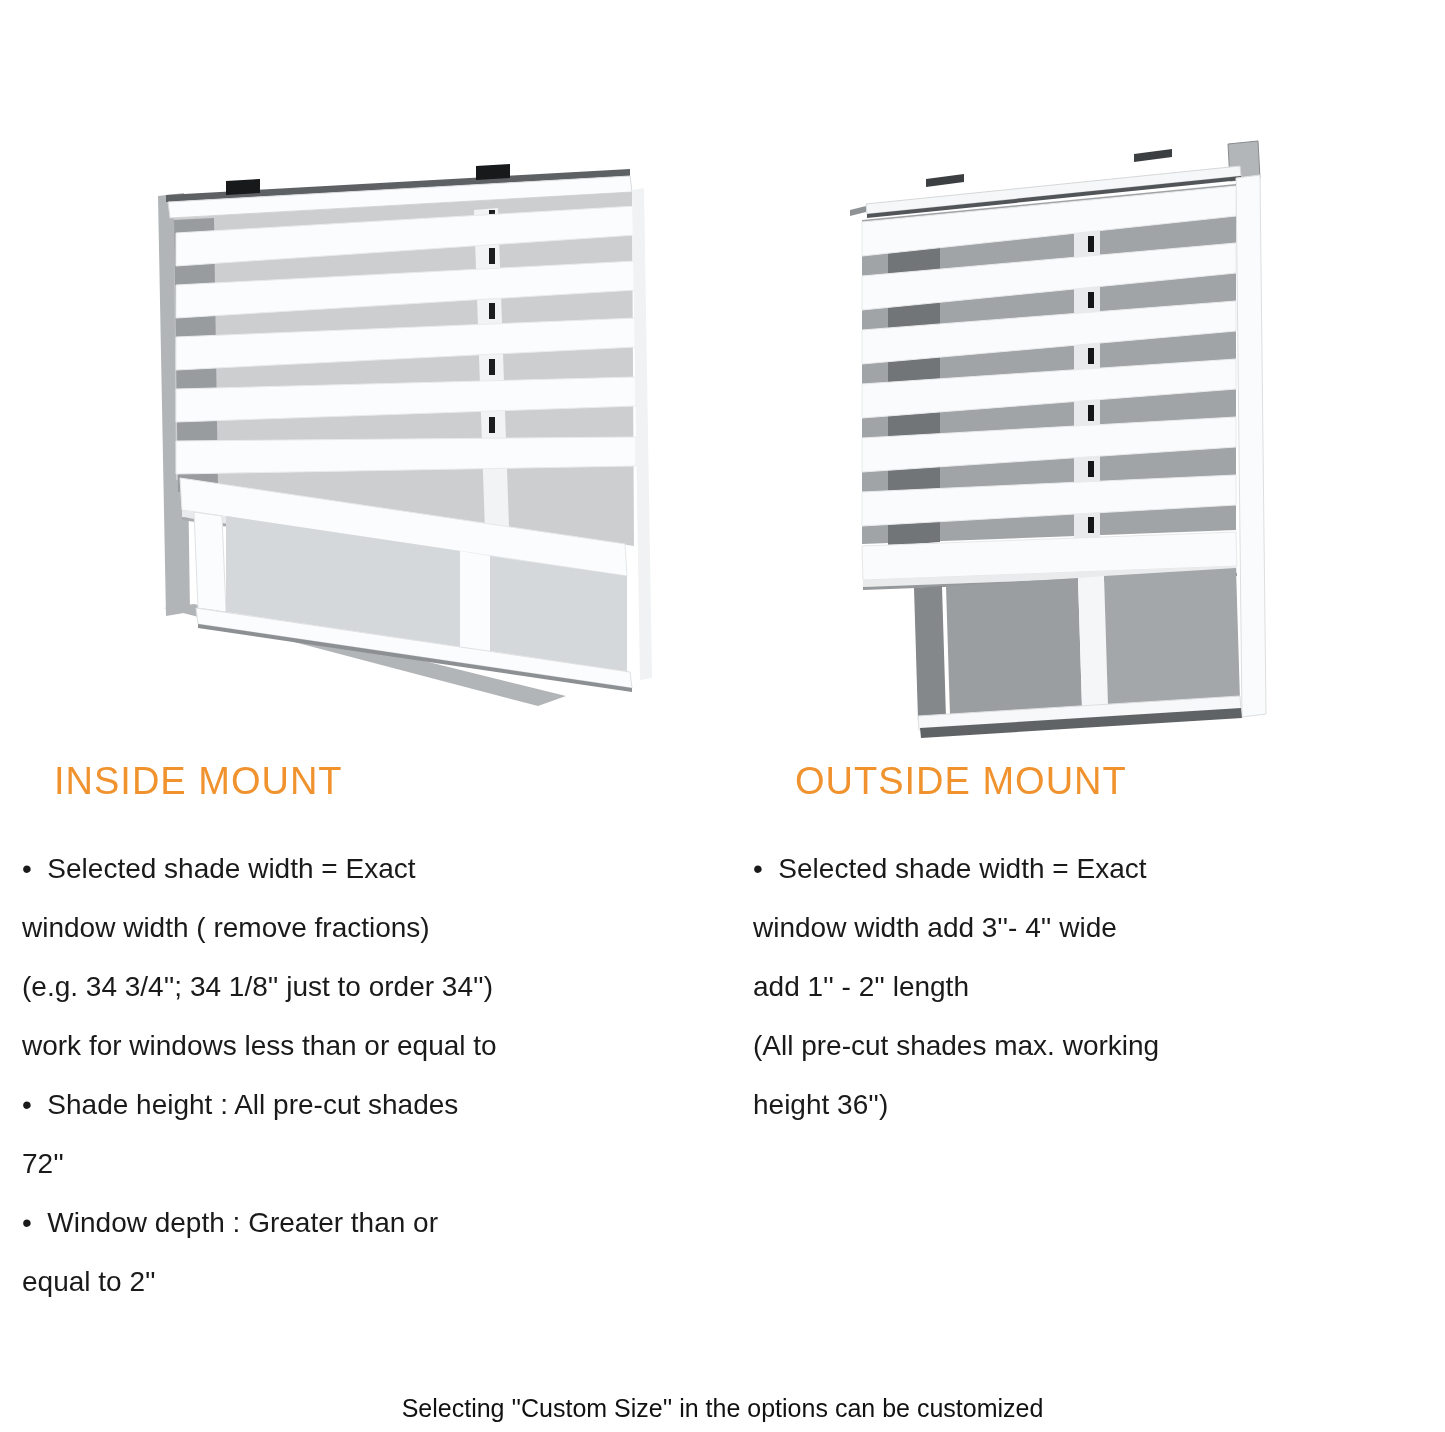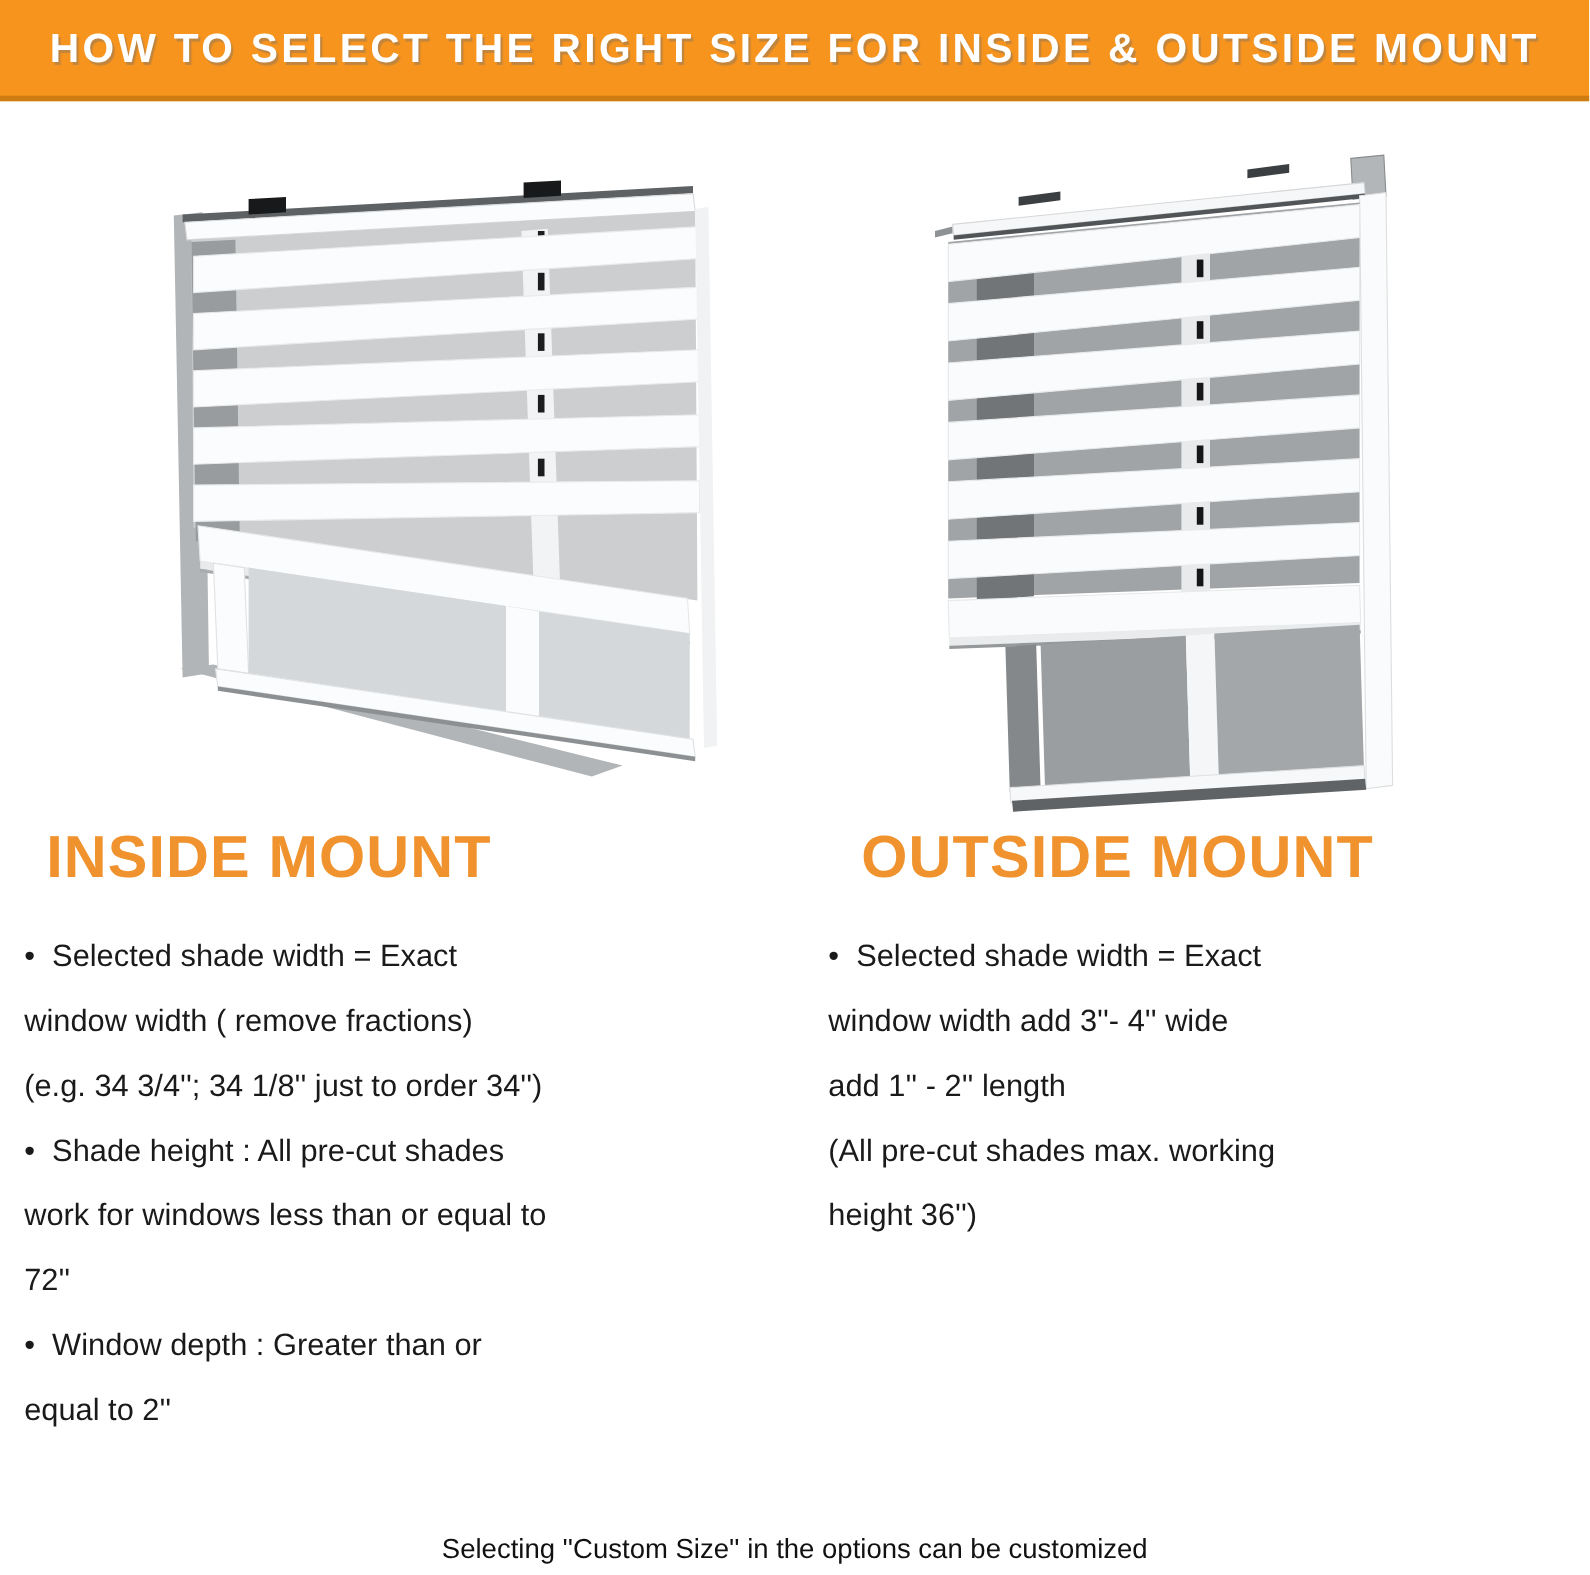--- a/index.html
+++ b/index.html
@@ -15,45 +15,42 @@
   }
   .banner h1 {
     margin:0; color:var(--banner-text,#fff); font-size:37px; font-weight:bold;
     letter-spacing:3px; white-space:nowrap;
     text-shadow:2px 3px 1px rgba(110,110,110,0.40);
   }
   .fig { position:absolute; margin:0; }
   .fig-left  { left:130px; top:140px; }
   .fig-right { left:848px; top:122px; }
   .mount-heading {
-    position:absolute; margin:0; color:var(--heading-orange,#F0922D);
-    font-size:54px; font-weight:bold; letter-spacing:1px; white-space:nowrap;
+    position:absolute; margin:12px; color:var(--heading-orange,#F0922D);
+    font-size:38px; font-weight:normal; letter-spacing:1px; white-space:nowrap;
   }
   .h-left  { left:42px;  top:748px; }
   .h-right { left:783px; top:748px; }
   .bullets {
     position:absolute; color:var(--body-text,#1a1a1a);
     font-size:28px; line-height:59px;
   }
   .b-left  { left:22px;  top:839px; }
   .b-right { left:753px; top:839px; }
   .bullets .line { white-space:pre; }
   .footer-note {
     position:absolute; left:0; top:1394px; width:100%;
     text-align:center; font-size:25px; color:#111111; white-space:nowrap;
   }
 </style>
 </head>
 <body>
 
 <div class="page">
 
-  <header class="banner">
-    <h1>HOW TO SELECT THE RIGHT SIZE FOR INSIDE &amp; OUTSIDE MOUNT</h1>
-  </header>
 
   <figure class="fig fig-left">
     <svg width="550" height="600" viewBox="0 0 550 600">
       <g>
         <polygon points="28,56 54,53 60,472 36,476" fill="#b2b5b7"></polygon>
         <polygon points="34,468 64,464 436,556 408,566" fill="#b2b5b7"></polygon>
       </g>
       <g>
         <polygon points="36,55 500,29 500,36 36,62" fill="#5d6164"></polygon>
         <polygon points="96,41 130,39 130,53 96,55" fill="#17191b"></polygon>
@@ -146,22 +143,22 @@
     </svg>
   </figure>
 
   <h2 class="mount-heading h-left">INSIDE MOUNT</h2>
   <h2 class="mount-heading h-right">OUTSIDE MOUNT</h2>
 
   <div class="bullets b-left">
       <div class="line">•  Selected shade width = Exact</div>
       <div class="line">window width ( remove fractions)</div>
       <div class="line">(e.g. 34 3/4''; 34 1/8'' just to order 34'')</div>
+      <div class="line">work for windows less than or equal to</div>
       <div class="line">•  Shade height : All pre-cut shades</div>
-      <div class="line">work for windows less than or equal to</div>
       <div class="line">72''</div>
       <div class="line">•  Window depth : Greater than or</div>
       <div class="line">equal to 2''</div>
     </div>
   <div class="bullets b-right">
       <div class="line">•  Selected shade width = Exact</div>
       <div class="line">window width add 3''- 4'' wide</div>
       <div class="line">add 1'' - 2'' length</div>
       <div class="line">(All pre-cut shades max. working</div>
       <div class="line">height 36'')</div>

